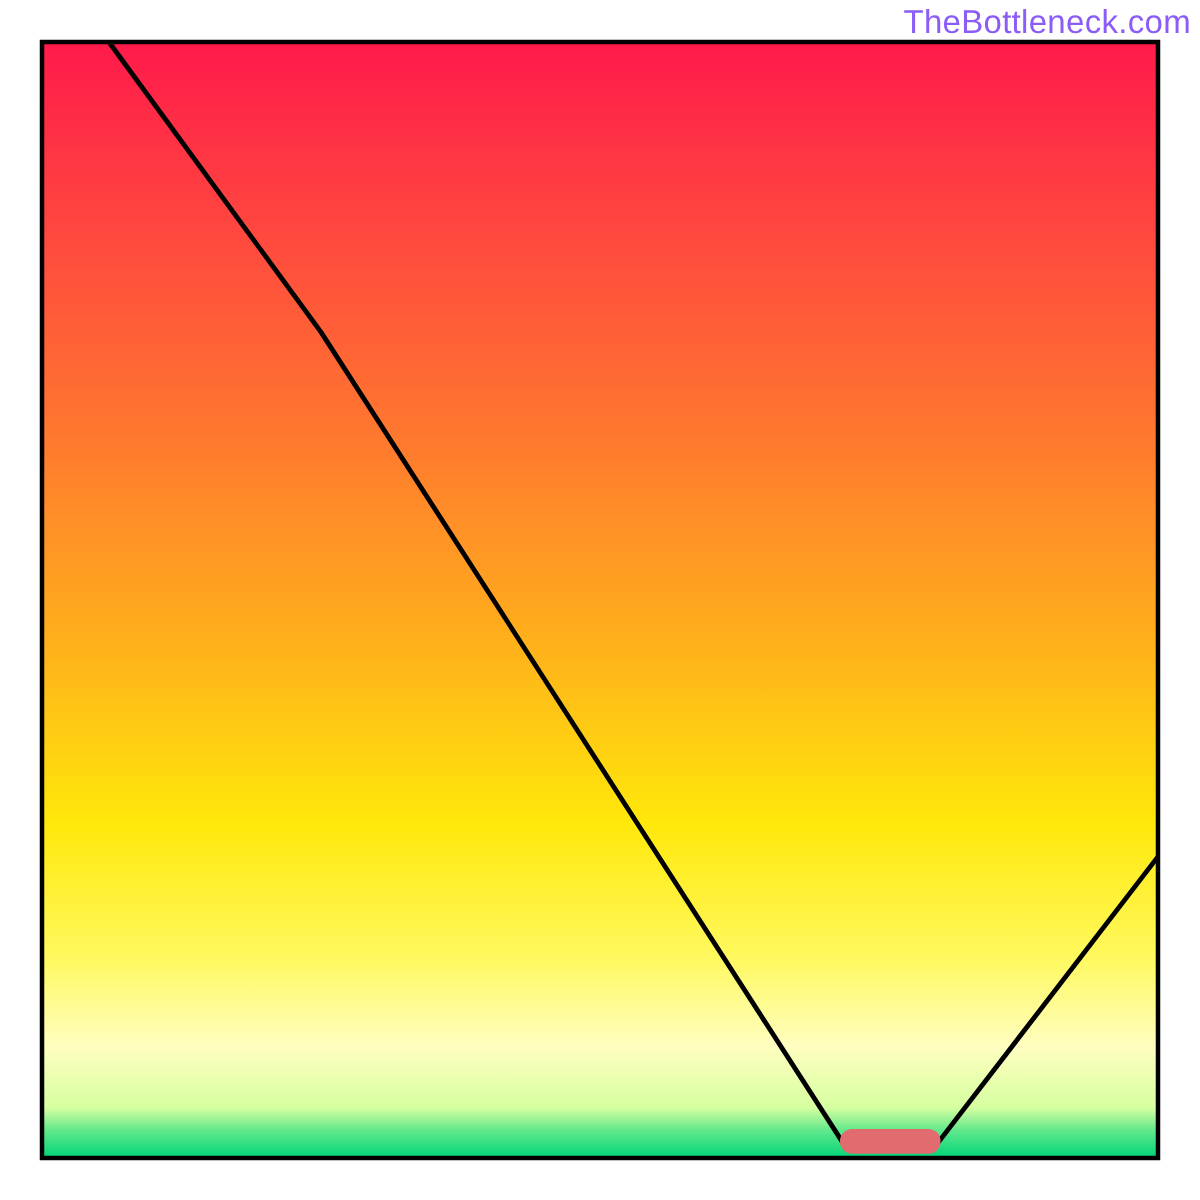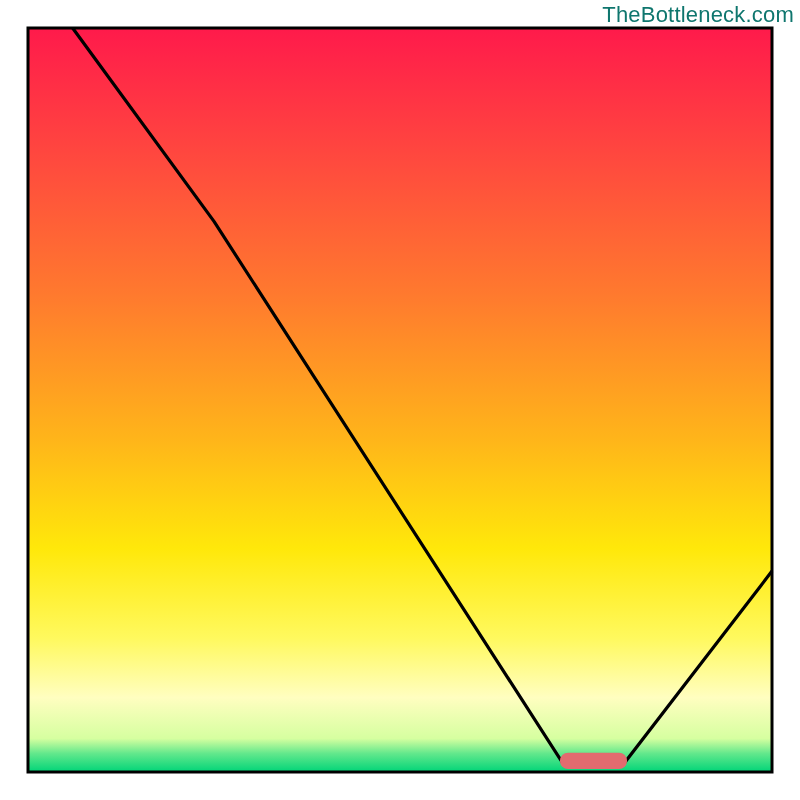--- a/index.html
+++ b/index.html
@@ -12,21 +12,21 @@
   }
   .stage {
     position: relative;
     width: 800px;
     height: 800px;
   }
   .watermark {
     position: absolute;
     top: 2px;
     right: 6px;
-    color: #0f766e;
+    color: #8b5cf6;
     font-size: 22px;
     font-weight: 500;
     letter-spacing: 0.2px;
   }
   svg {
     position: absolute;
     left: 0;
     top: 0;
   }
 </style>

